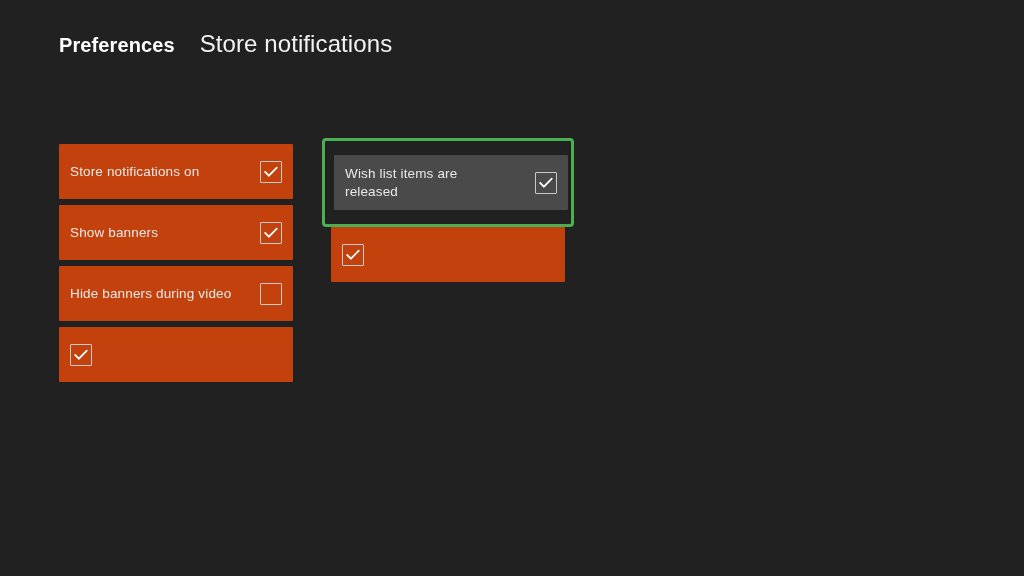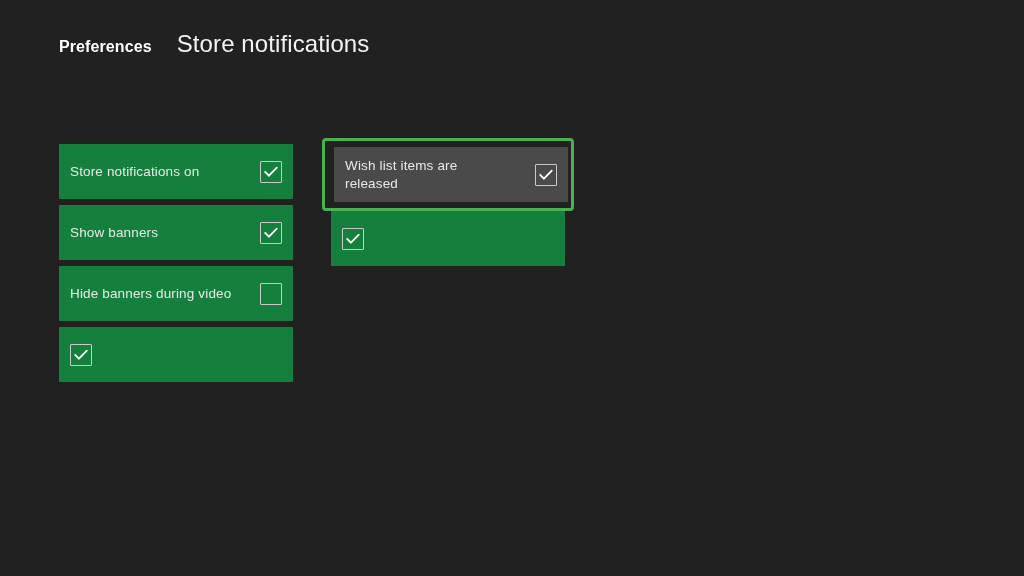--- a/index.html
+++ b/index.html
@@ -21,21 +21,21 @@
   .header {
     position: absolute;
     left: 59px;
     top: 30px;
     display: flex;
     align-items: baseline;
     gap: 9px;
     white-space: nowrap;
   }
   .header-title {
-    font-size: 16px;
+    font-size: 20px;
     font-weight: bold;
     color: #ffffff;
     letter-spacing: 0.1px;
   }
   .header-subtitle {
     font-size: 24px;
     font-weight: normal;
     color: #f2f2f2;
     letter-spacing: 0.1px;
     margin-left: 16px;
@@ -57,32 +57,32 @@
     width: 234px;
   }
 
   
   .row-wrap {
     position: relative;
     padding: 0;
   }
   .row-wrap.focused {
     margin: -6px -9px;
-    padding: 6px 9px;
+    padding: 14px 9px;
     border: 3px solid #4caf50;
     border-radius: 4px;
     background: #212121;
     box-sizing: content-box;
   }
   .setting-row {
     position: relative;
     box-sizing: border-box;
     width: 234px;
     min-height: 55px;
-    background: #15803d;
+    background: #c2410c;
     display: flex;
     align-items: center;
     justify-content: space-between;
     padding: 8px 11px 8px 11px;
     border-radius: 1px;
   }
   .row-wrap.focused .setting-row {
     background: #4a4a4a;
   }
   .setting-label {

